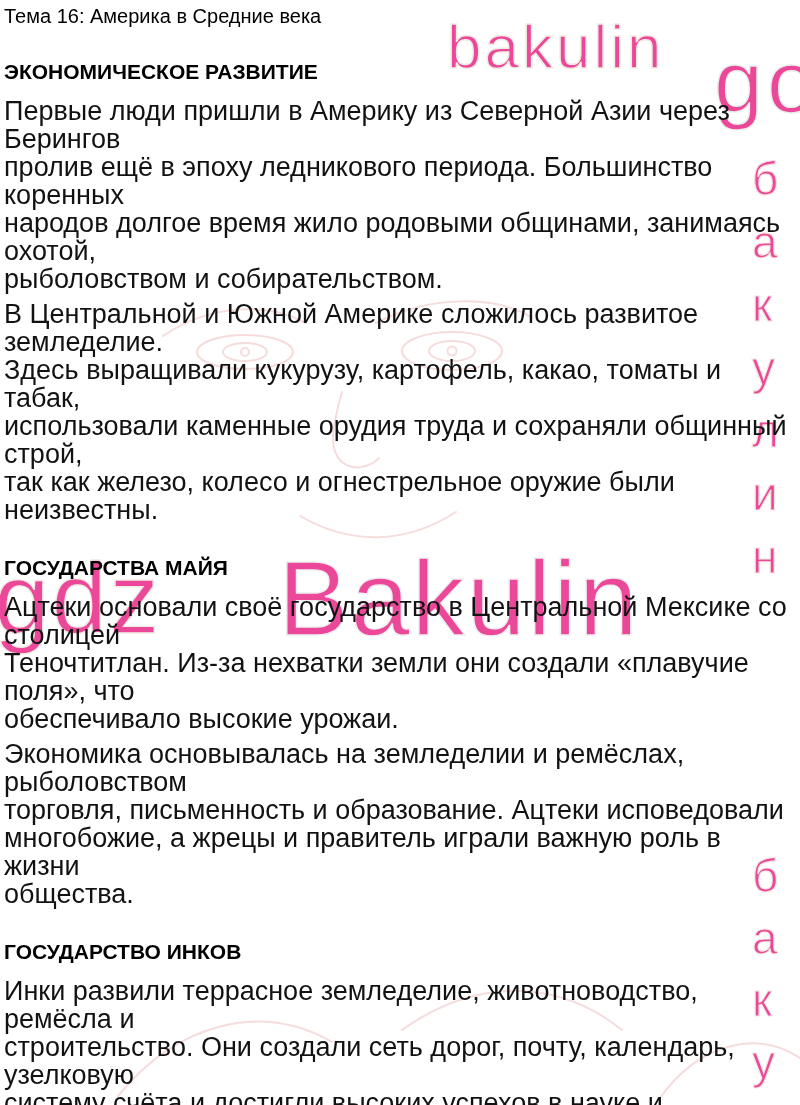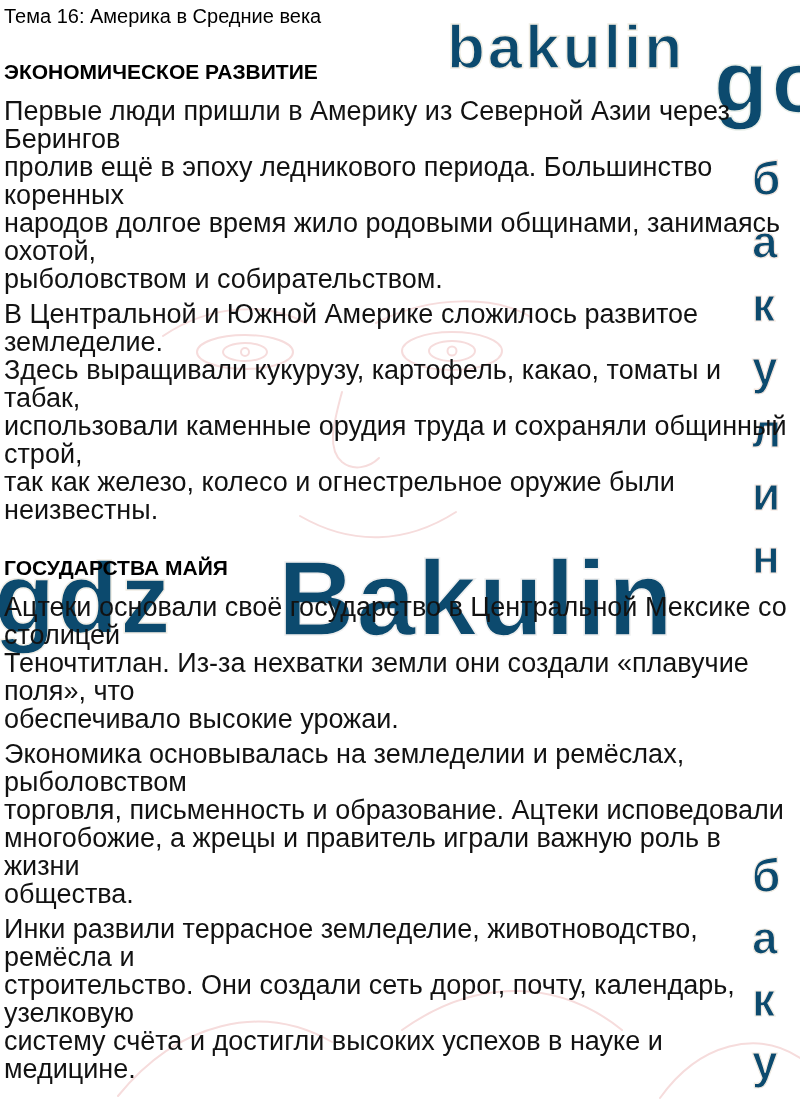--- a/index.html
+++ b/index.html
@@ -16,22 +16,22 @@
   
   .wm-layer {
     position: absolute;
     inset: 0;
     z-index: 0;
     pointer-events: none;
     user-select: none;
   }
   .wm {
     position: absolute;
-    font-weight: 700;
-    color: #0c4a6e;
+    font-weight: 400;
+    color: #ec4899;
     white-space: pre;
     line-height: 1;
   }
   .wm-top-bakulin {
     left: 447px; top: 16px;
     font-size: 62px;
     letter-spacing: 3px;
     -webkit-text-stroke: 1.5px #efece2;
   }
   .wm-top-go {
@@ -164,18 +164,19 @@
     <p class="para">Ацтеки основали своё государство в Центральной Мексике со столицей
 Теночтитлан. Из-за нехватки земли они создали «плавучие поля», что
 обеспечивало высокие урожаи.</p>
     <p class="para">Экономика основывалась на земледелии и ремёслах, рыболовством
 торговля, письменность и образование. Ацтеки исповедовали
 многобожие, а жрецы и правитель играли важную роль в жизни
 общества.</p>
   </div>
 
   <div class="section">
+    <div class="section-heading">ГОСУДАРСТВО ИНКОВ</div>
     <p class="para">Инки развили террасное земледелие, животноводство, ремёсла и
 строительство. Они создали сеть дорог, почту, календарь, узелковую
 систему счёта и достигли высоких успехов в науке и медицине.</p>
   </div>
 
 </div>
 
 </body></html>

